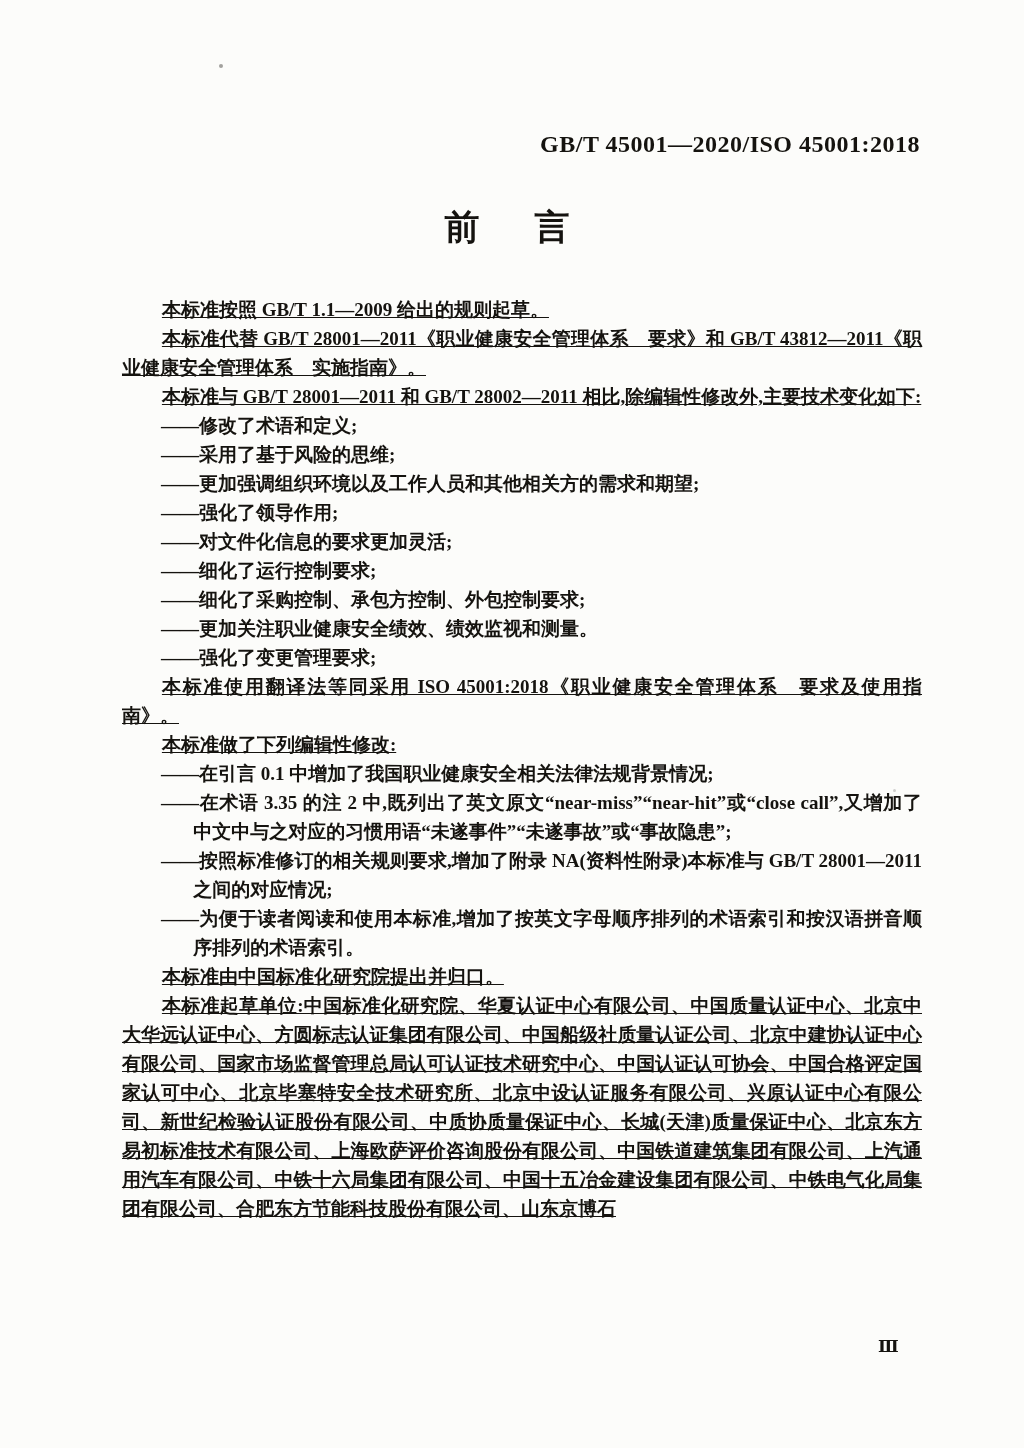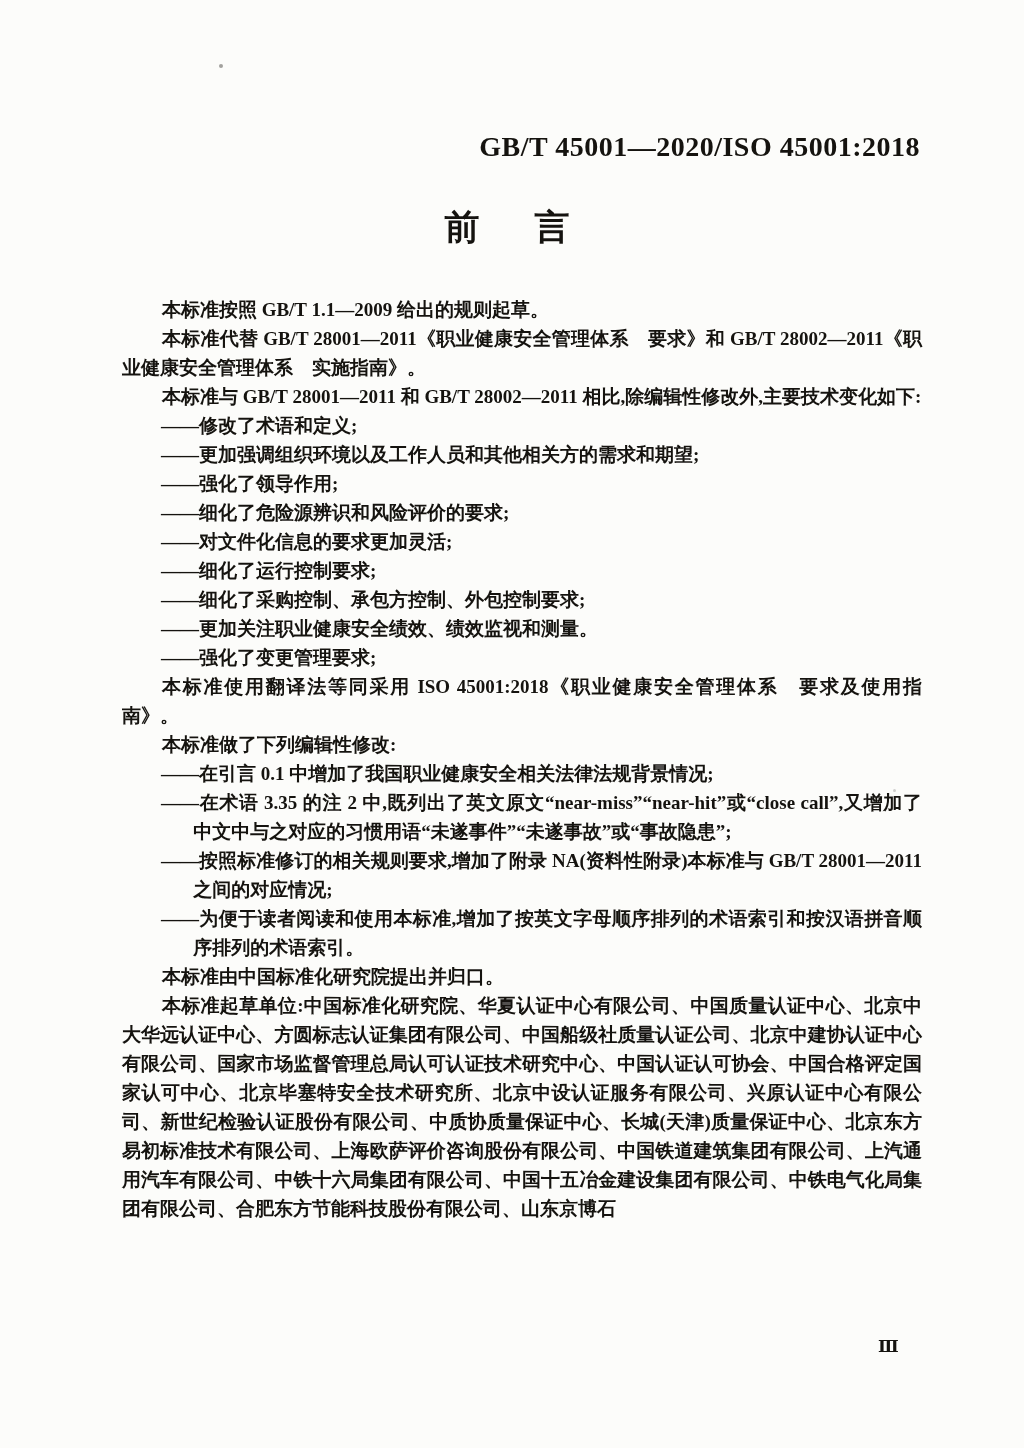--- a/index.html
+++ b/index.html
@@ -16,21 +16,21 @@
     color: #15130f;
     font-family: "Liberation Serif", "DejaVu Serif", serif;
     overflow: hidden;
   }
   .doc-header {
     position: absolute;
     top: 131px;
     left: 0;
     right: 104px;
     text-align: right;
-    font-size: 28px;
+    font-size: 24px;
     font-weight: 700;
     letter-spacing: 0.5px;
     white-space: nowrap;
   }
   .doc-title {
     position: absolute;
     top: 204px;
     left: 0;
     width: 100%;
     text-align: center;
@@ -45,20 +45,21 @@
     left: 122px;
     width: 800px;
     font-size: 19px;
     line-height: 29px;
     font-weight: 600;
     text-align: justify;
   }
   .doc-body .para {
     text-indent: 2.1em;
     margin: 0;
+    text-decoration: underline;
   }
   .doc-body .li {
     padding-left: 3.75em;
     text-indent: -1.7em;
     margin: 0;
   }
   .page-number {
     position: absolute;
     top: 1336px;
     left: 878px;
@@ -78,26 +79,26 @@
 <body>
 
 <div class="page">
 
   <div class="doc-header">GB/T 45001—2020/ISO 45001:2018</div>
 
   <div class="doc-title">前　言</div>
 
   <div class="doc-body">
       <div class="para">本标准按照 GB/T 1.1—2009 给出的规则起草。</div>
-      <div class="para">本标准代替 GB/T 28001—2011《职业健康安全管理体系　要求》和 GB/T 28002—2011《职业健康安全管理体系　实施指南》。</div>
+      <div class="para">本标准代替 GB/T 28001—2011《职业健康安全管理体系　要求》和 GB/T 43812—2011《职业健康安全管理体系　实施指南》。</div>
       <div class="para">本标准与 GB/T 28001—2011 和 GB/T 28002—2011 相比,除编辑性修改外,主要技术变化如下:</div>
       <div class="li">——修改了术语和定义;</div>
+      <div class="li">——采用了基于风险的思维;</div>
       <div class="li">——更加强调组织环境以及工作人员和其他相关方的需求和期望;</div>
       <div class="li">——强化了领导作用;</div>
-      <div class="li">——细化了危险源辨识和风险评价的要求;</div>
       <div class="li">——对文件化信息的要求更加灵活;</div>
       <div class="li">——细化了运行控制要求;</div>
       <div class="li">——细化了采购控制、承包方控制、外包控制要求;</div>
       <div class="li">——更加关注职业健康安全绩效、绩效监视和测量。</div>
       <div class="li">——强化了变更管理要求;</div>
       <div class="para">本标准使用翻译法等同采用 ISO 45001:2018《职业健康安全管理体系　要求及使用指南》。</div>
       <div class="para">本标准做了下列编辑性修改:</div>
       <div class="li">——在引言 0.1 中增加了我国职业健康安全相关法律法规背景情况;</div>
       <div class="li">——在术语 3.35 的注 2 中,既列出了英文原文“near-miss”“near-hit”或“close call”,又增加了中文中与之对应的习惯用语“未遂事件”“未遂事故”或“事故隐患”;</div>
       <div class="li">——按照标准修订的相关规则要求,增加了附录 NA(资料性附录)本标准与 GB/T 28001—2011 之间的对应情况;</div>

